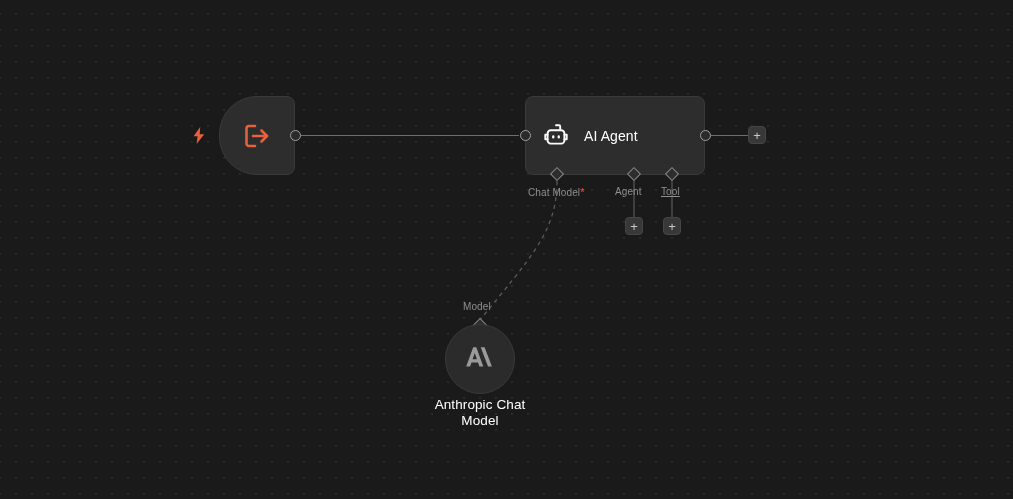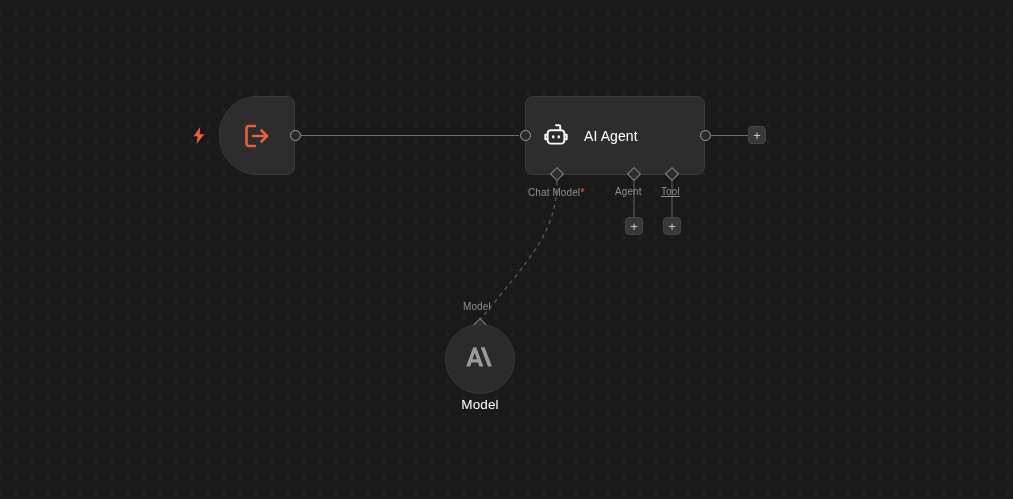--- a/index.html
+++ b/index.html
@@ -273,16 +273,17 @@
       <svg width="30" height="26" viewBox="0 0 30 26" aria-hidden="true">
 
         <path d="M8.2 3.2 L1.2 22.4 H5.1 L6.5 18.4 H13.0 L14.4 22.4 H18.3 L11.3 3.2 Z
                  M7.6 15.3 L9.75 9.0 L11.9 15.3 Z" fill="#9a9a9a"></path>
 
         <path d="M19.6 3.2 L26.9 22.4 H23.0 L15.7 3.2 Z" fill="#9a9a9a"></path>
       </svg>
     </div>
   </div>
   <div id="anthropic-label">
+    <div>Anthropic Chat</div>
     <div>Model</div>
   </div>
 
 </div>
 
 </body></html>

